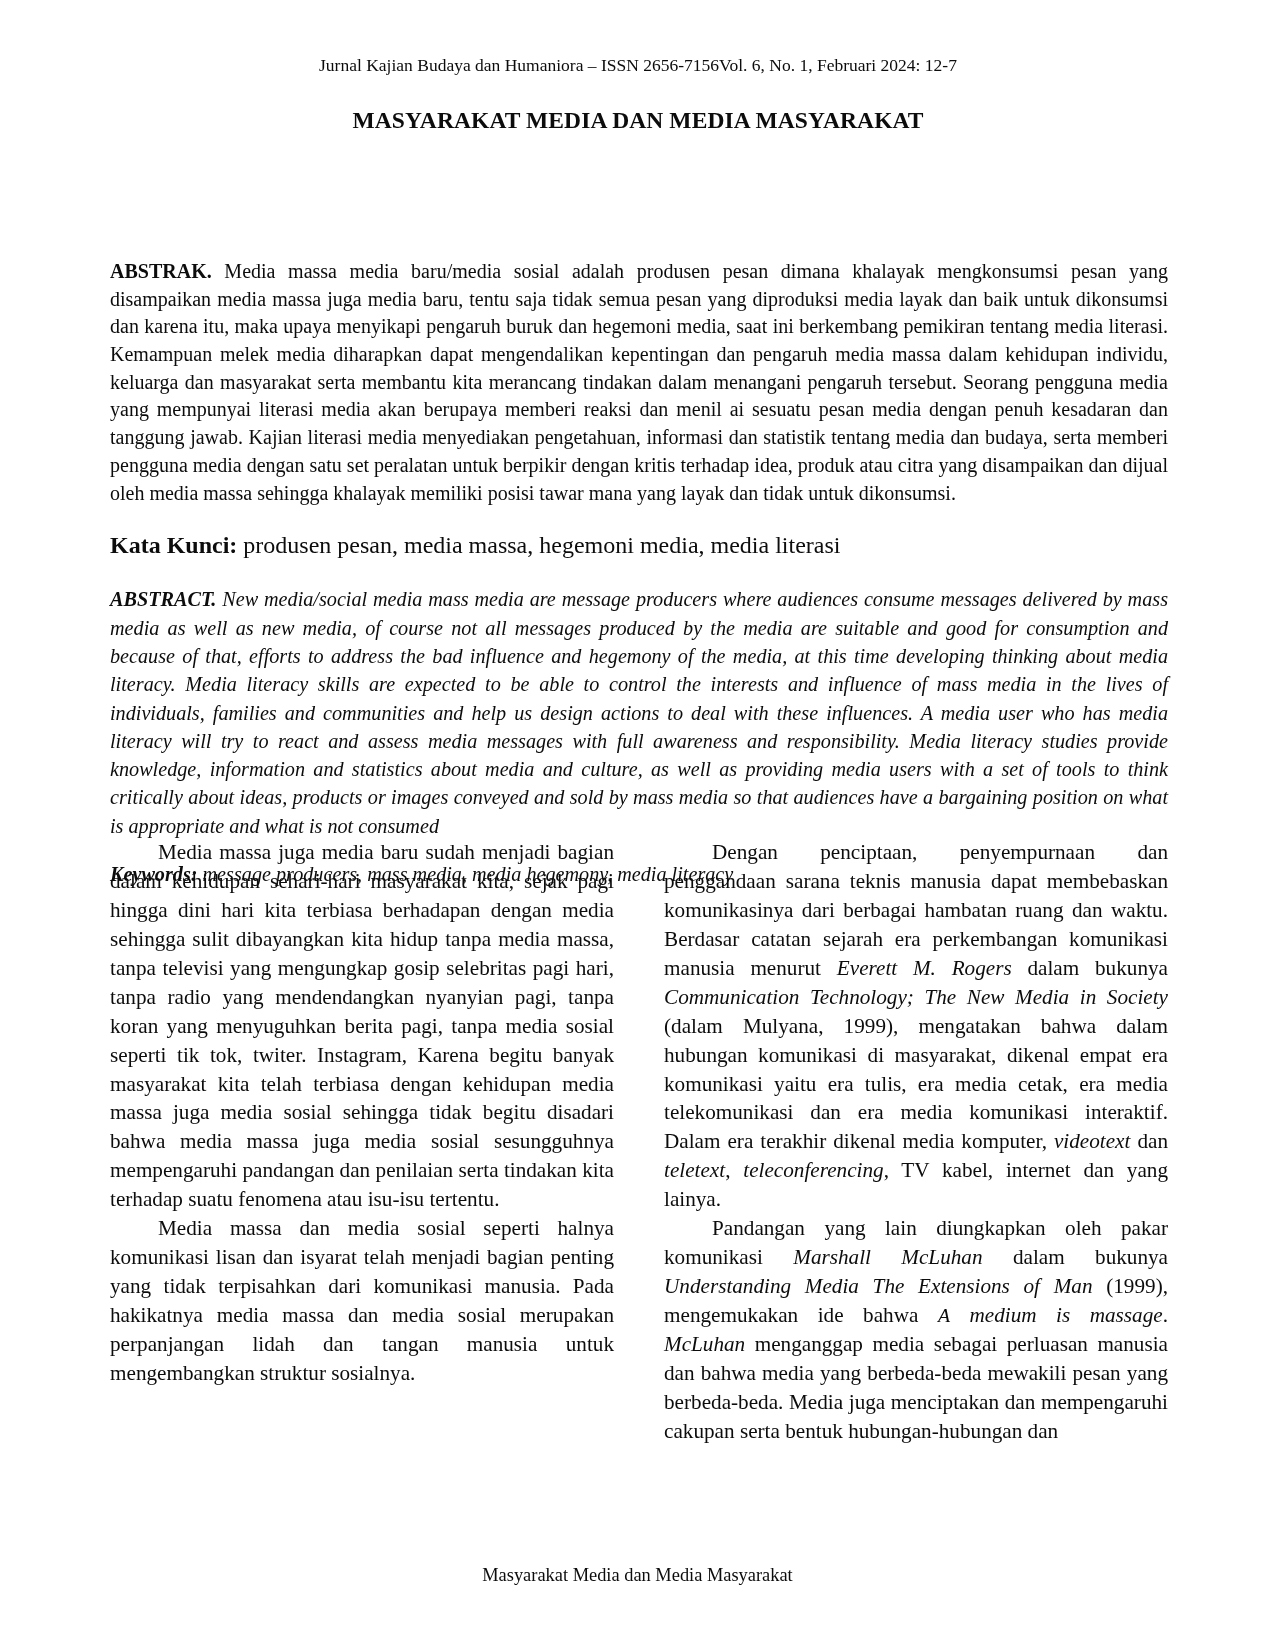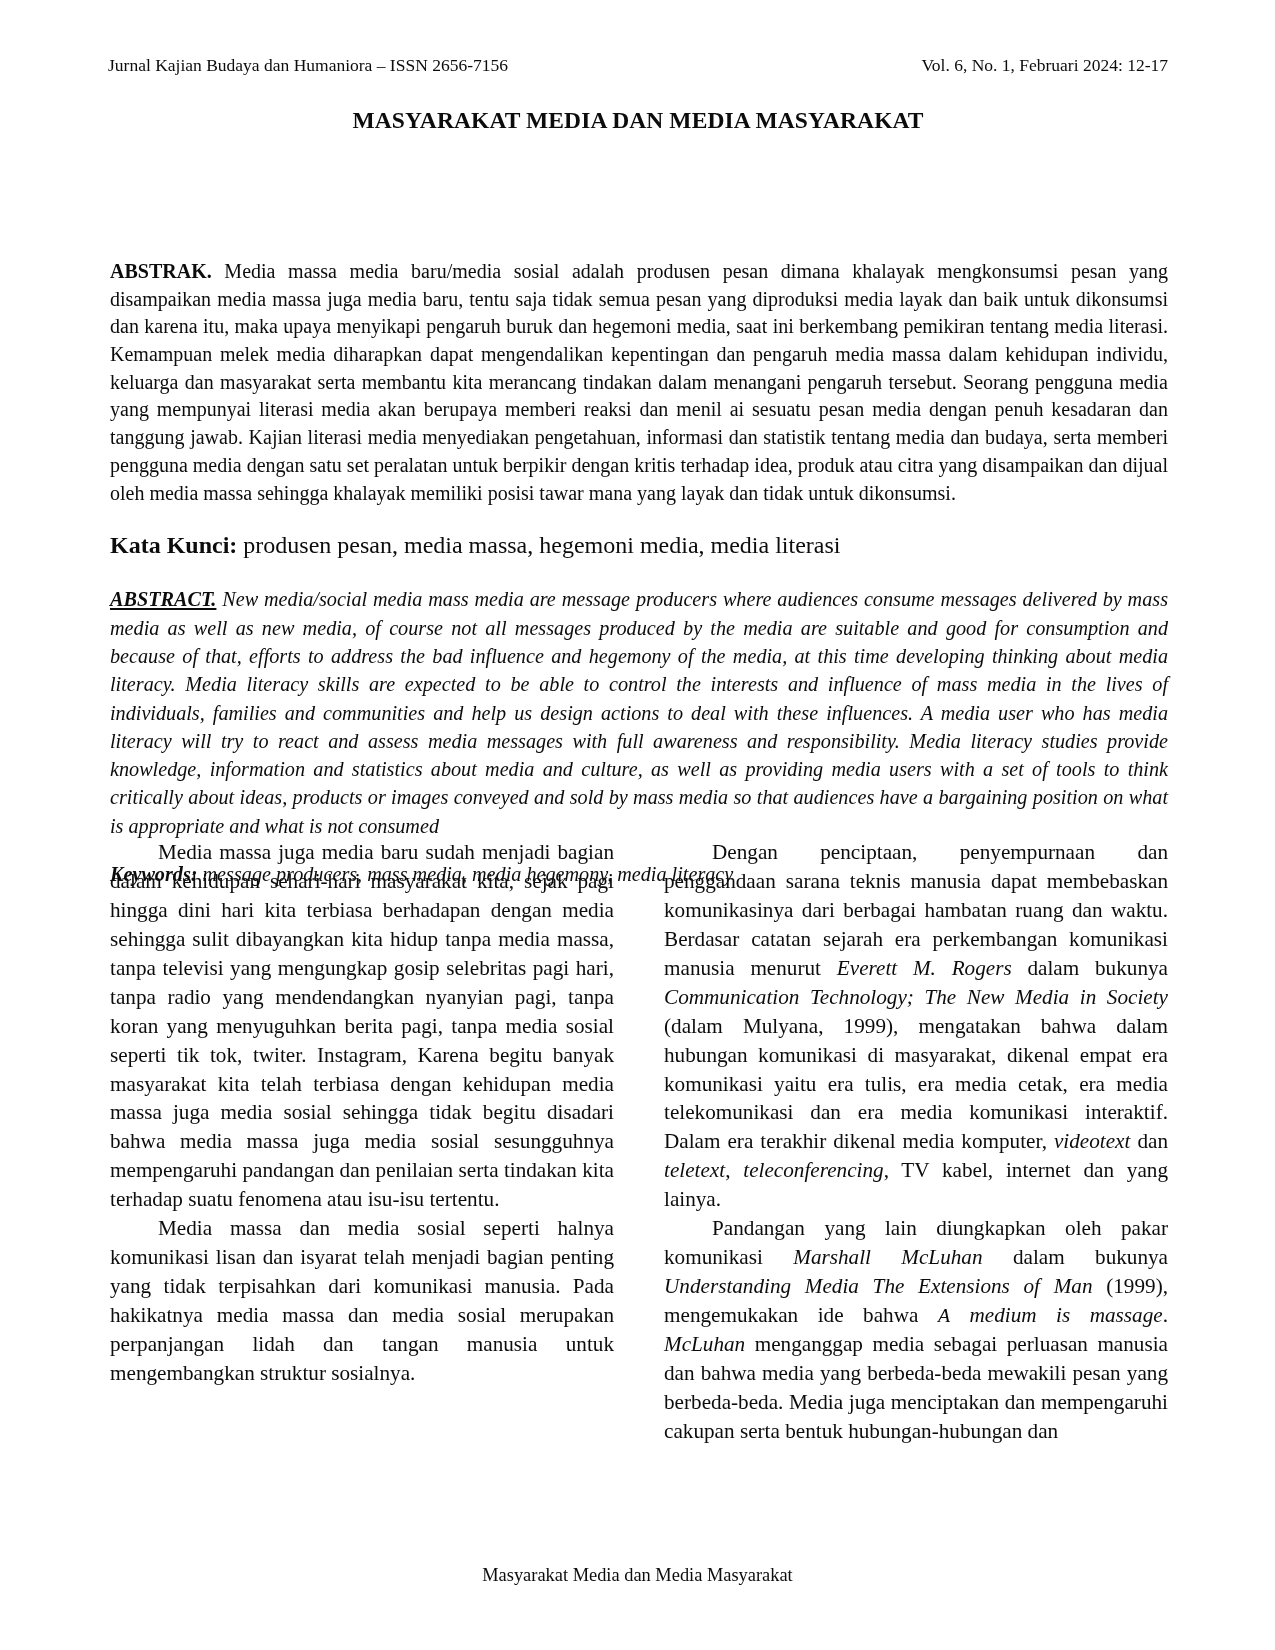--- a/index.html
+++ b/index.html
@@ -24,21 +24,21 @@
     box-sizing: border-box;
   }
 
   
   .runhead {
     position: absolute;
     top: 55px;
     left: 108px;
     width: 1060px;
     display: flex;
-    justify-content: space-between;
+    justify-content: center;
     align-items: baseline;
     font-size: 17.5px;
     line-height: 1.2;
   }
   .runhead-left { white-space: nowrap; }
   .runhead-right { white-space: nowrap; }
 
   
   .titleblock {
     position: absolute;
@@ -89,21 +89,21 @@
     line-height: 1.385;
   }
   .kw-label { font-weight: bold; }
   .abs-en {
     margin-top: 23px;
     font-style: italic;
     font-size: 20.2px;
     line-height: 1.40;
     text-align: justify;
   }
-  .abs-en .abs-id { font-weight: bold; font-style: italic; text-decoration: underline; }
+  .abs-en .abs-id { font-weight: bold; font-style: italic; }
   .kw-en {
     margin-top: 21px;
     font-style: italic;
     font-size: 20.2px;
     line-height: 1.385;
   }
   .kw-en .kw-label { font-weight: bold; font-style: italic; }
 
   
   .body-cols {
@@ -148,21 +148,21 @@
   }
   .footer .f2 { font-style: italic; }
 </style>
 </head>
 <body>
 
 <div class="page">
 
   <div class="runhead">
     <span class="runhead-left">Jurnal Kajian Budaya dan Humaniora – ISSN 2656-7156</span>
-    <span class="runhead-right">Vol. 6, No. 1, Februari 2024: 12-17</span>
+    <span class="runhead-right">Vol. 6, No. 1, Februari 2024: 12-7</span>
   </div>
 
   <div class="titleblock">
     <h1 class="doc-title">MASYARAKAT MEDIA DAN MEDIA MASYARAKAT</h1>
   </div>
 
   <div class="abstract-area">
 
     <p class="para-just"><span class="abs-id">ABSTRAK.</span><span> Media massa media baru/media sosial adalah produsen pesan dimana khalayak mengkonsumsi pesan yang disampaikan media massa juga media baru, tentu saja tidak semua pesan yang diproduksi media  layak dan baik untuk dikonsumsi dan karena itu, maka upaya menyikapi pengaruh buruk dan hegemoni media, saat ini berkembang pemikiran tentang media literasi. Kemampuan melek media diharapkan dapat mengendalikan kepentingan dan pengaruh media massa dalam kehidupan individu, keluarga dan masyarakat serta membantu kita merancang tindakan dalam menangani pengaruh tersebut. Seorang pengguna media yang mempunyai literasi media akan berupaya memberi reaksi dan menil ai sesuatu pesan media dengan penuh kesadaran dan tanggung jawab. Kajian literasi media menyediakan pengetahuan, informasi dan statistik tentang media dan budaya, serta memberi pengguna media dengan satu set peralatan untuk berpikir dengan kritis terhadap idea, produk atau citra yang disampaikan dan dijual oleh media massa sehingga khalayak memiliki posisi tawar mana yang layak dan tidak untuk dikonsumsi.</span></p>
 

